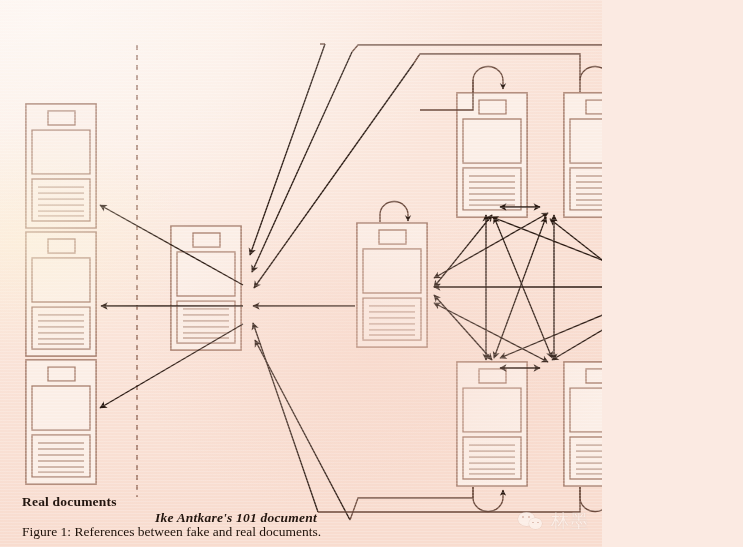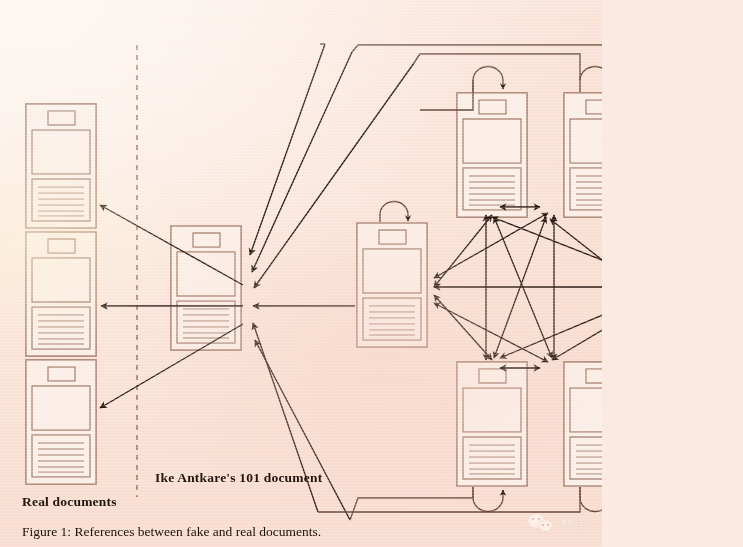--- a/index.html
+++ b/index.html
@@ -32,21 +32,21 @@
   .lbl{
     position:absolute;
     font-family:"Liberation Serif", serif;
     font-weight:bold;
     font-size:13.5px;
     color:#23160f;
     letter-spacing:.2px;
     white-space:nowrap;
   }
   #lab-real{left:22px;top:494px;}
-  #lab-ike{left:155px;top:470px;}
+  #lab-ike{left:155px;top:510px;font-style:italic;}
   #caption{
     position:absolute;left:22px;top:524px;
     font-family:"Liberation Serif", serif;
     font-size:13.5px;color:#1d1109;white-space:nowrap;
   }
   
   #wm{
     position:absolute;right:13px;bottom:14px;
     display:flex;align-items:center;gap:7px;opacity:.62;
   }
@@ -55,21 +55,21 @@
     position:absolute;border-radius:50%;background:#fffaf6;
     box-shadow:0 0 0 0.5px rgba(180,150,135,.35);
   }
   #wm .wx .b1{width:17px;height:14px;left:0;top:0;}
   #wm .wx .b2{width:13px;height:11px;left:11px;top:6px;}
   #wm .wx .t1,#wm .wx .t2{position:absolute;width:2px;height:2px;border-radius:50%;background:#caa193;}
   #wm .wx .t1{left:4px;top:4px;} #wm .wx .t2{left:10px;top:4px;}
   #wm .wx .t3,#wm .wx .t4{position:absolute;width:1.6px;height:1.6px;border-radius:50%;background:#caa193;}
   #wm .wx .t3{left:14px;top:10px;} #wm .wx .t4{left:19px;top:10px;}
   #wm .wtxt{
-    font-family:Liberation Mono, monospace;font-size:13px;color:#fff9f5;
+    font-family:Liberation Mono, monospace;font-size:18px;color:#fff9f5;
     text-shadow:0 0 1px rgba(150,110,95,.55);letter-spacing:1px;
   }
 </style>
 </head>
 <body>
 
 <div id="page">
 
   <svg id="fig" viewBox="0 0 743 547">
     <defs>

